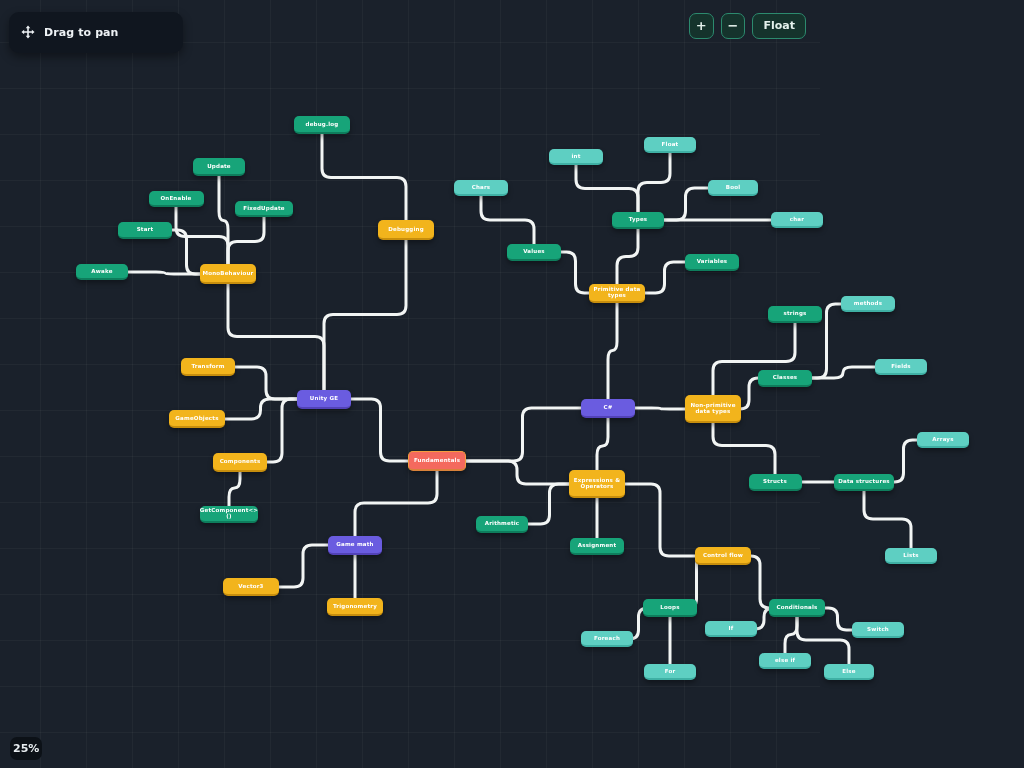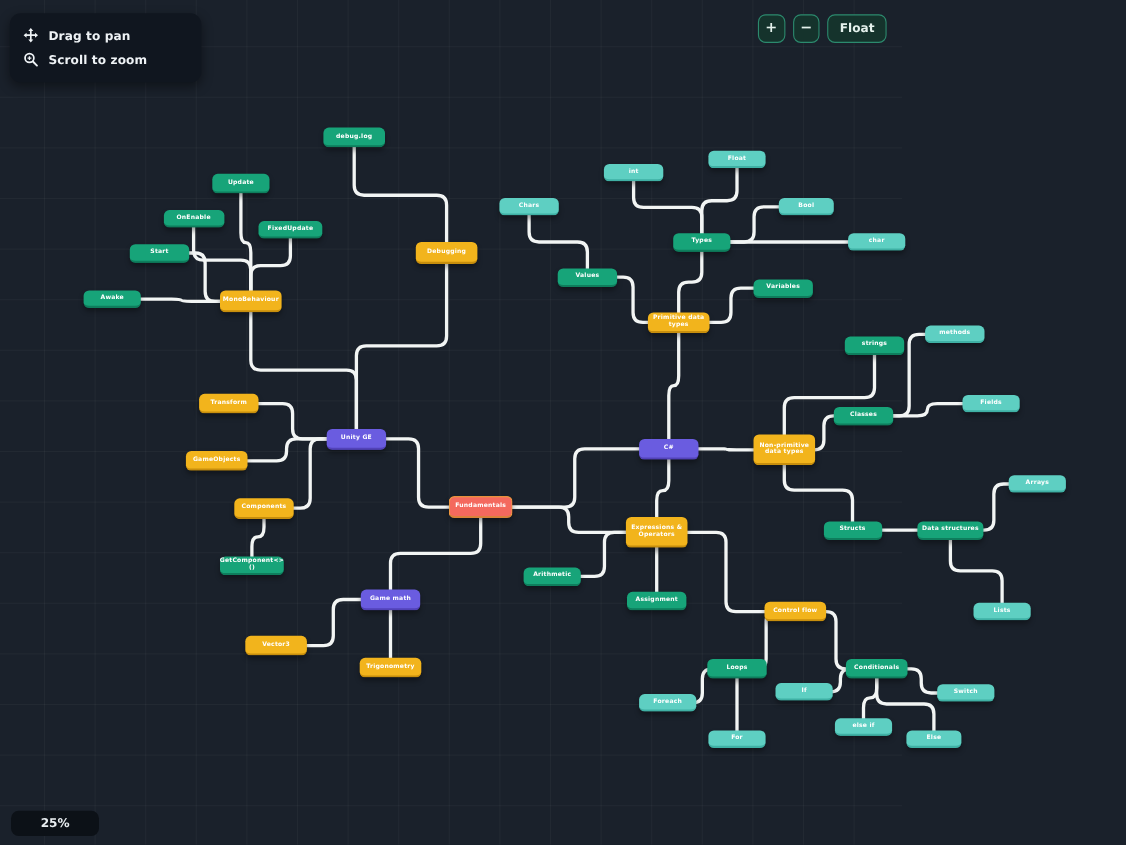--- a/index.html
+++ b/index.html
@@ -32,21 +32,21 @@
   .tool-btn{
     height:26px;min-width:22px;padding:0 6px;
     background:#15332c;border:1px solid #2c8a6e;border-radius:7px;
     color:#e4f1ec;font-family:inherit;font-weight:bold;font-size:13px;line-height:24px;
     text-align:center;cursor:pointer;
   }
   .tool-btn.reset{font-size:11px;padding:0 10px;}
   
   .zoom-badge{
     position:absolute;left:10px;bottom:8px;z-index:30;
-    background:#0c1117;border-radius:7px;padding:5px 27px;
+    background:#0c1117;border-radius:7px;padding:5px 3px;
     color:#e8edf0;font-size:11px;font-weight:bold;
   }
   
   #edge-layer{position:absolute;left:0;top:0;z-index:1;}
   #edge-layer path{fill:none;stroke:var(--edge,#f2f5f4);stroke-width:3;stroke-linecap:round;}
   #node-layer{position:absolute;left:0;top:0;width:100%;height:100%;z-index:2;}
   .node{
     position:absolute;box-sizing:border-box;
     display:flex;align-items:center;justify-content:center;text-align:center;
     color:#fff;font-weight:bold;font-size:5.5px;line-height:1.15;letter-spacing:.2px;
@@ -167,29 +167,20 @@
       <div class="node teal" style="left: 824px; top: 664px; width: 50px; height: 16px;">Else</div>
     </div>
 
   <div class="help-panel">
     <div class="help-row">
       <svg width="14" height="14" viewBox="0 0 16 16">
         <path fill="#eef2f5" d="M8 0.5 L10.6 3.6 H8.9 V7.1 H12.4 V5.4 L15.5 8 L12.4 10.6 V8.9 H8.9 V12.4 H10.6 L8 15.5 L5.4 12.4 H7.1 V8.9 H3.6 V10.6 L0.5 8 L3.6 5.4 V7.1 H7.1 V3.6 H5.4 Z"></path>
       </svg>
       <span class="help-label">Drag to pan</span>
     </div>
-    <div class="help-row">
-      <svg width="14" height="14" viewBox="0 0 16 16">
-        <circle cx="6.6" cy="6.6" r="4.6" fill="none" stroke="#eef2f5" stroke-width="1.8"></circle>
-        <line x1="10.2" y1="10.2" x2="14.4" y2="14.4" stroke="#eef2f5" stroke-width="2" stroke-linecap="round"></line>
-        <line x1="4.6" y1="6.6" x2="8.6" y2="6.6" stroke="#eef2f5" stroke-width="1.4"></line>
-        <line x1="6.6" y1="4.6" x2="6.6" y2="8.6" stroke="#eef2f5" stroke-width="1.4"></line>
-      </svg>
-      <span class="help-label">Scroll to zoom</span>
-    </div>
   </div>
 
   <div class="toolbar">
     <button class="tool-btn">+</button>
     <button class="tool-btn">−</button>
     <button class="tool-btn reset">Float</button>
   </div>
 
   <div class="zoom-badge">25%</div>
 

